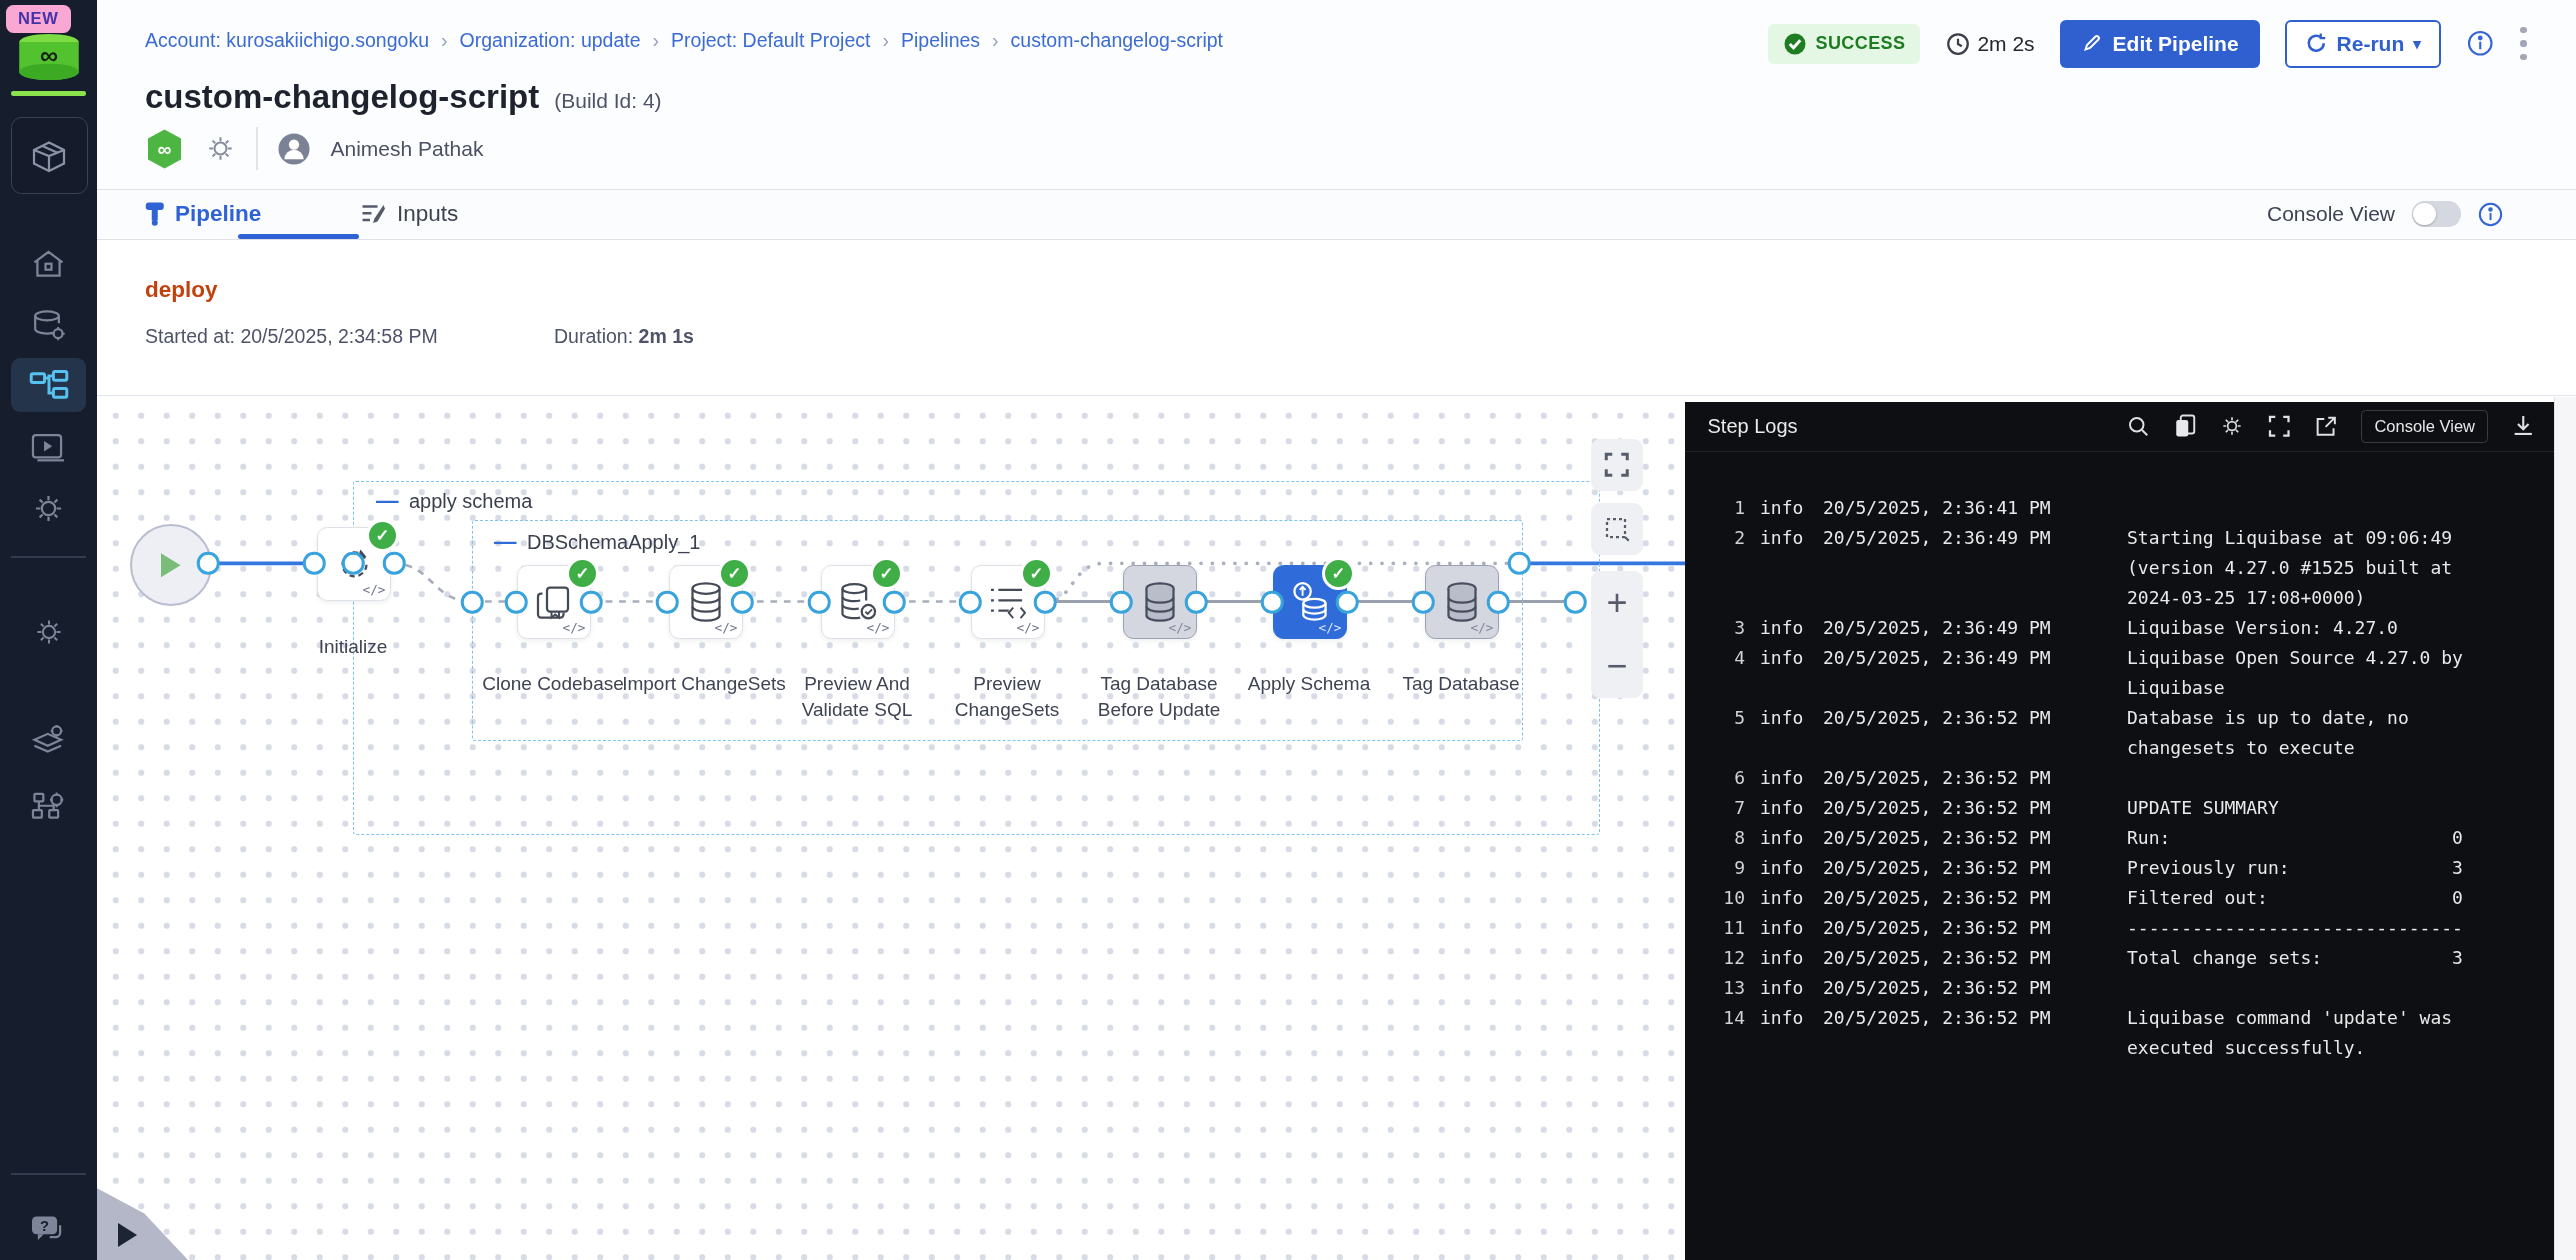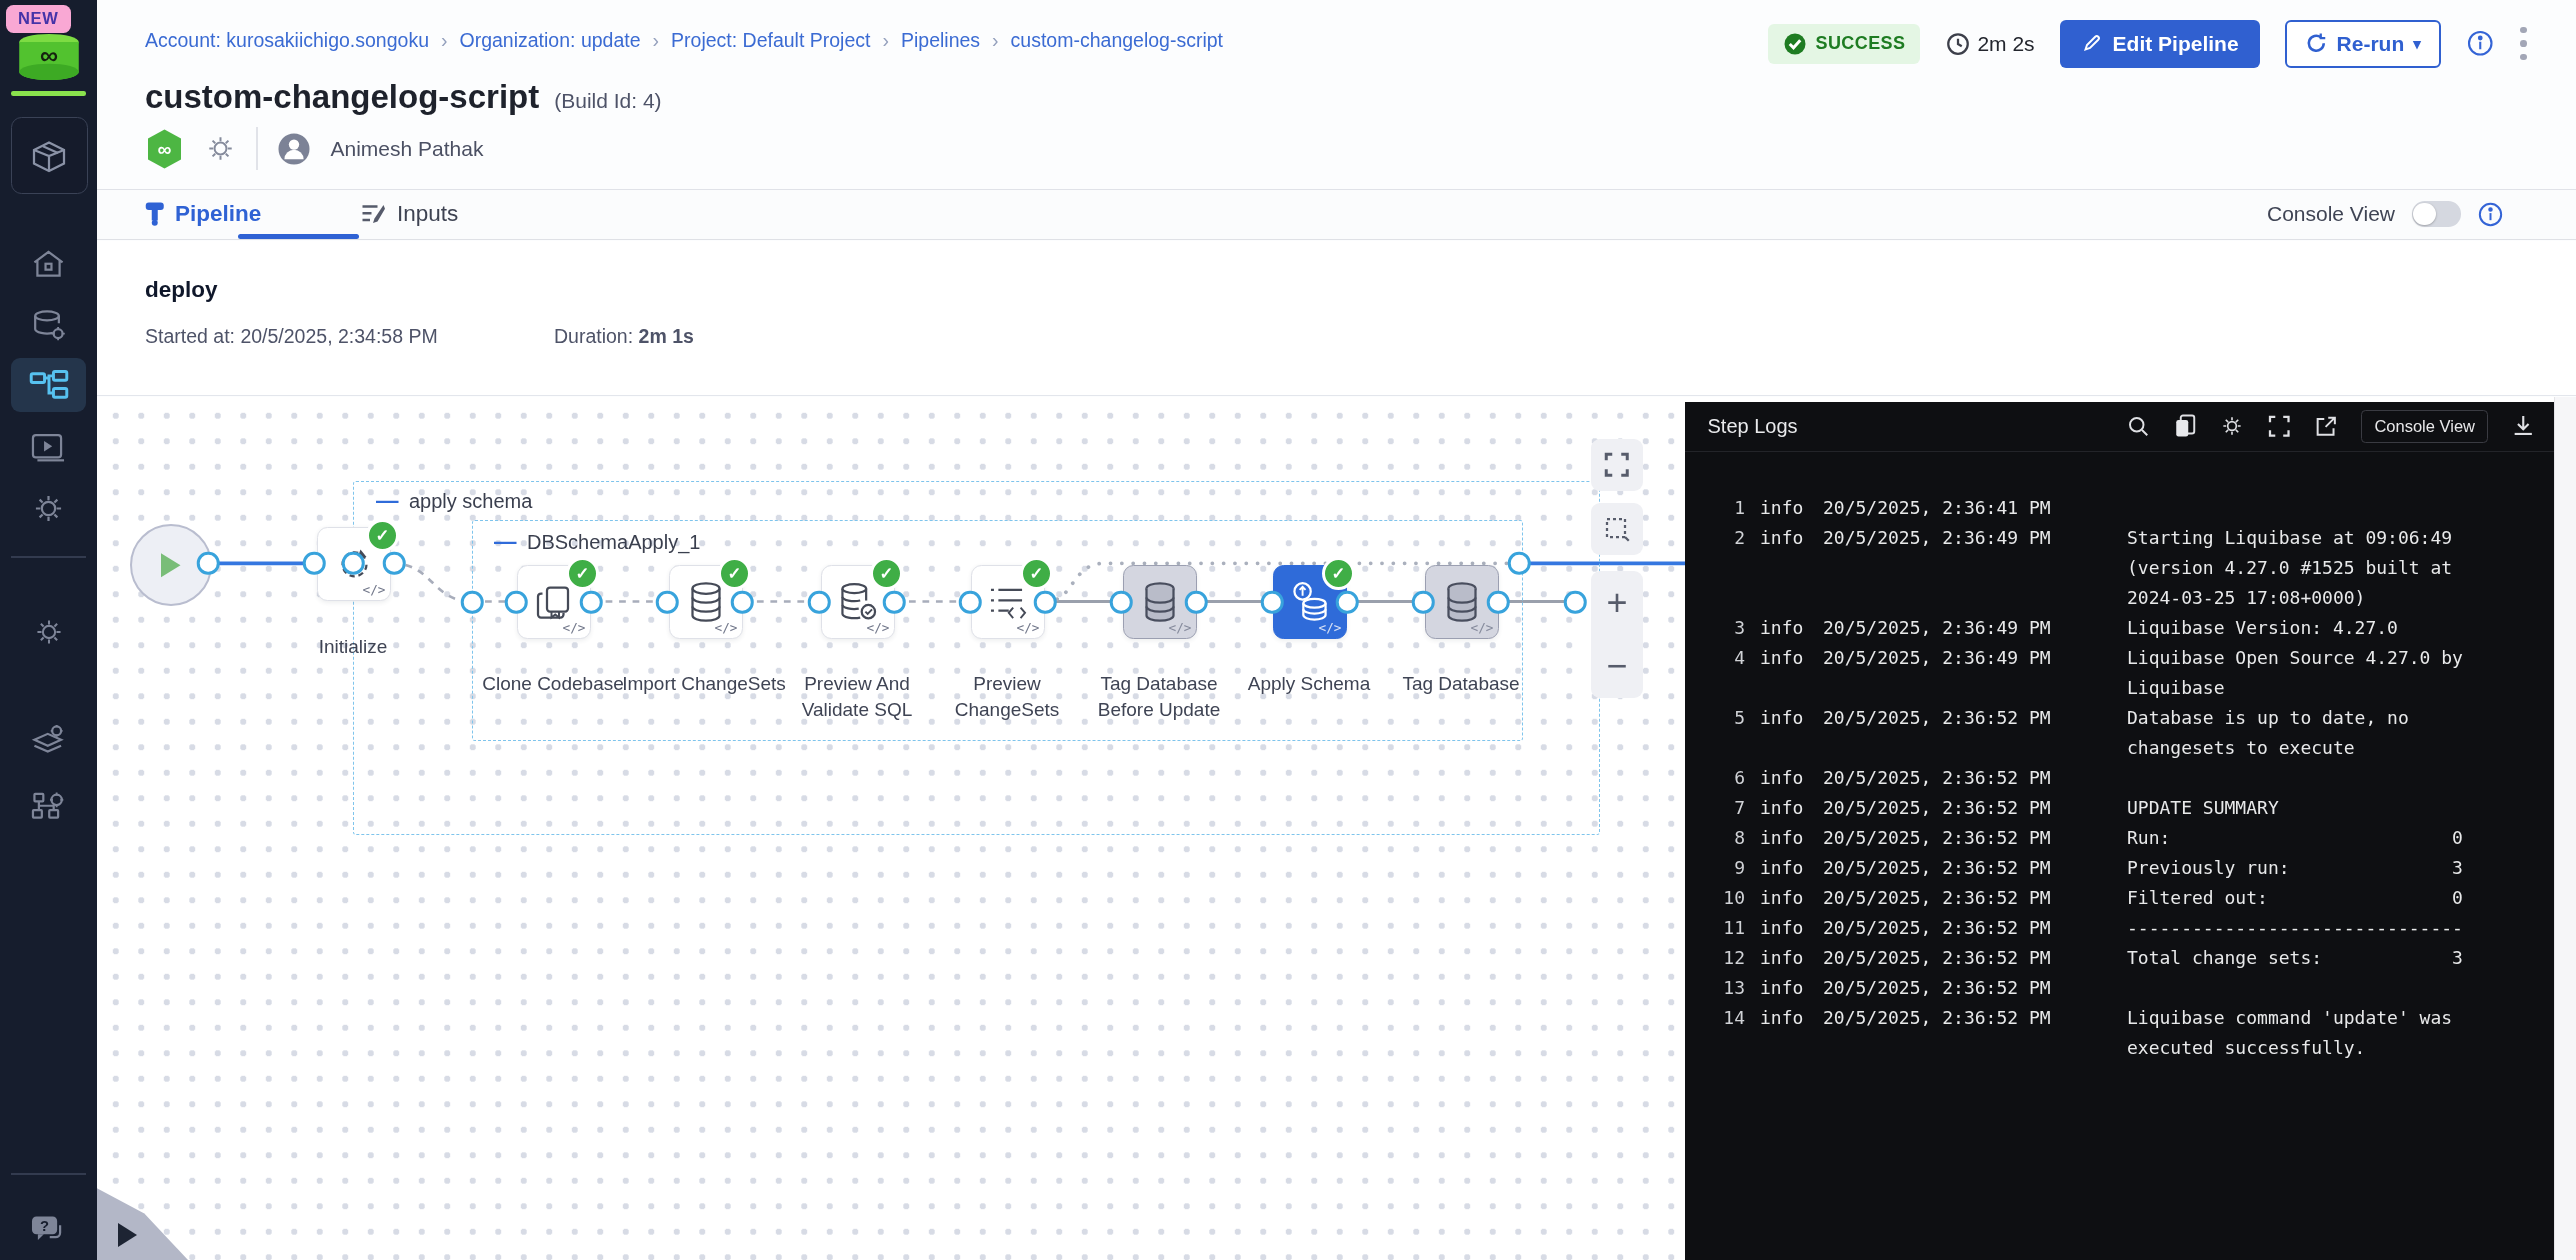--- a/index.html
+++ b/index.html
@@ -39,21 +39,21 @@
   .tabbar{position:absolute;left:0;top:190px;width:100%;height:49px;background:#fbfcfd;border-bottom:1.5px solid #dfe1e6;}
   .tab{position:absolute;top:0;height:48px;display:flex;align-items:center;gap:10.5px;font-size:22.5px;}
   .tab.active{color:#2f62d4;font-weight:bold;}
   .tab.idle{color:#3e4352;}
   .tab-underline{position:absolute;left:141px;bottom:0;width:121px;height:5.2px;border-radius:3px;background:#2f62d4;}
   .consoleview{position:absolute;right:72px;top:0;height:48px;display:flex;align-items:center;gap:16.5px;font-size:21px;color:#3f4454;}
   .toggle{width:49px;height:25.5px;border-radius:12.7px;background:#d5d8e0;position:relative;}
   .toggle .knob{position:absolute;left:1.5px;top:1.5px;width:22.5px;height:22.5px;border-radius:50%;background:#fff;box-shadow:0 0.7px 2.2px rgba(0,0,0,.3);}
   
   .stagebar{position:absolute;left:0;top:241px;width:100%;height:154px;background:#fff;border-bottom:1.5px solid #e3e6ec;}
-  .stage-name{position:absolute;left:48px;top:36px;font-size:22.5px;font-weight:bold;color:#0f172a;}
+  .stage-name{position:absolute;left:48px;top:36px;font-size:22.5px;font-weight:bold;color:#c2410c;}
   .stage-meta{position:absolute;left:48px;top:84px;font-size:19.5px;color:#4e5368;}
   .stage-dur{position:absolute;left:457px;top:84px;font-size:19.5px;color:#4e5368;}
   
   .canvas{position:absolute;left:0;top:397px;width:2479px;height:863px;background:#fff;background-image:radial-gradient(#d7dbe5 3px,transparent 3.4px);background-size:25.5px 25.5px;background-position:6px 6px;overflow:hidden;}
   .grp{position:absolute;border:1.5px dashed #7ec4ec;border-radius:3px;}
   .grp-label{position:absolute;display:flex;align-items:center;gap:10.5px;font-size:20px;color:#3a3f4e;}
   .grp-label .minus{color:#2f6bd9;font-weight:bold;font-size:22.5px;}
   .start-node{position:absolute;width:78px;height:78px;border-radius:50%;background:#edeff5;border:2.2px solid #b9bdcf;display:flex;align-items:center;justify-content:center;}
   .card{position:absolute;width:72px;height:72px;border-radius:10.5px;background:#fff;border:1.5px solid #dfe1e8;box-shadow:0 1.5px 4.5px rgba(40,45,60,.08);display:flex;align-items:center;justify-content:center;}
   .card.gray{background:#d4d6e0;border-color:#9b9fb1;}

